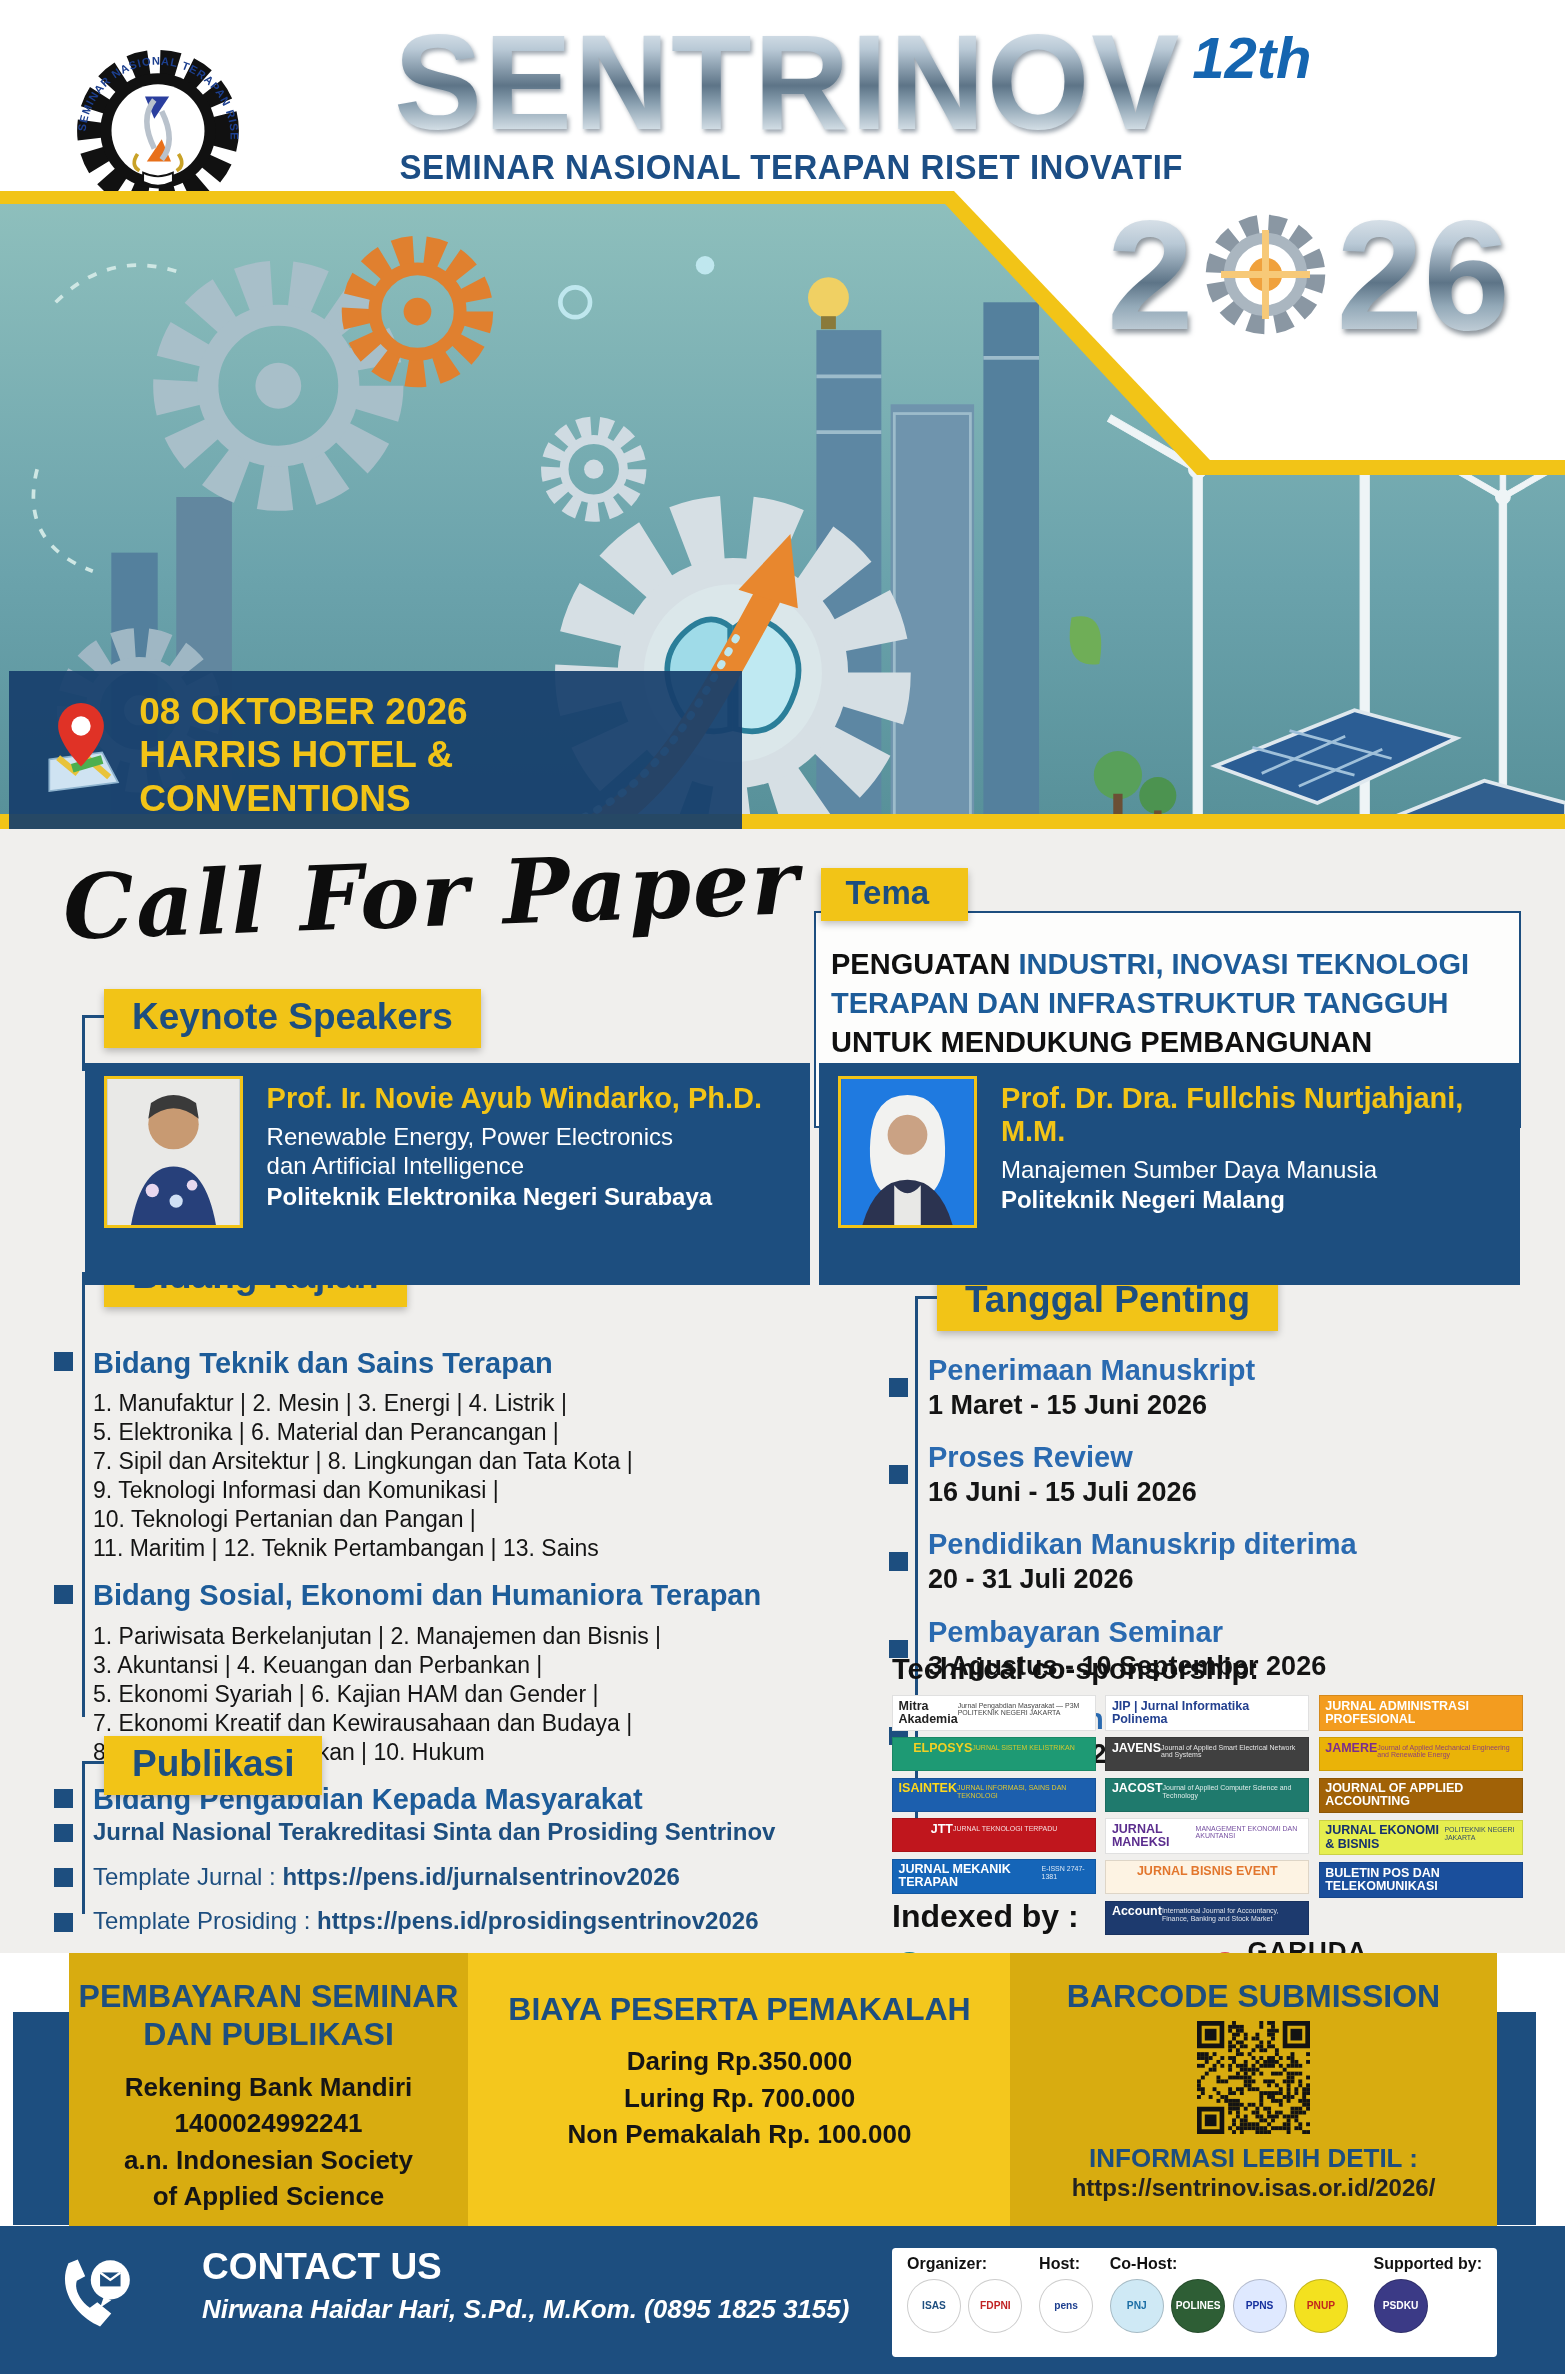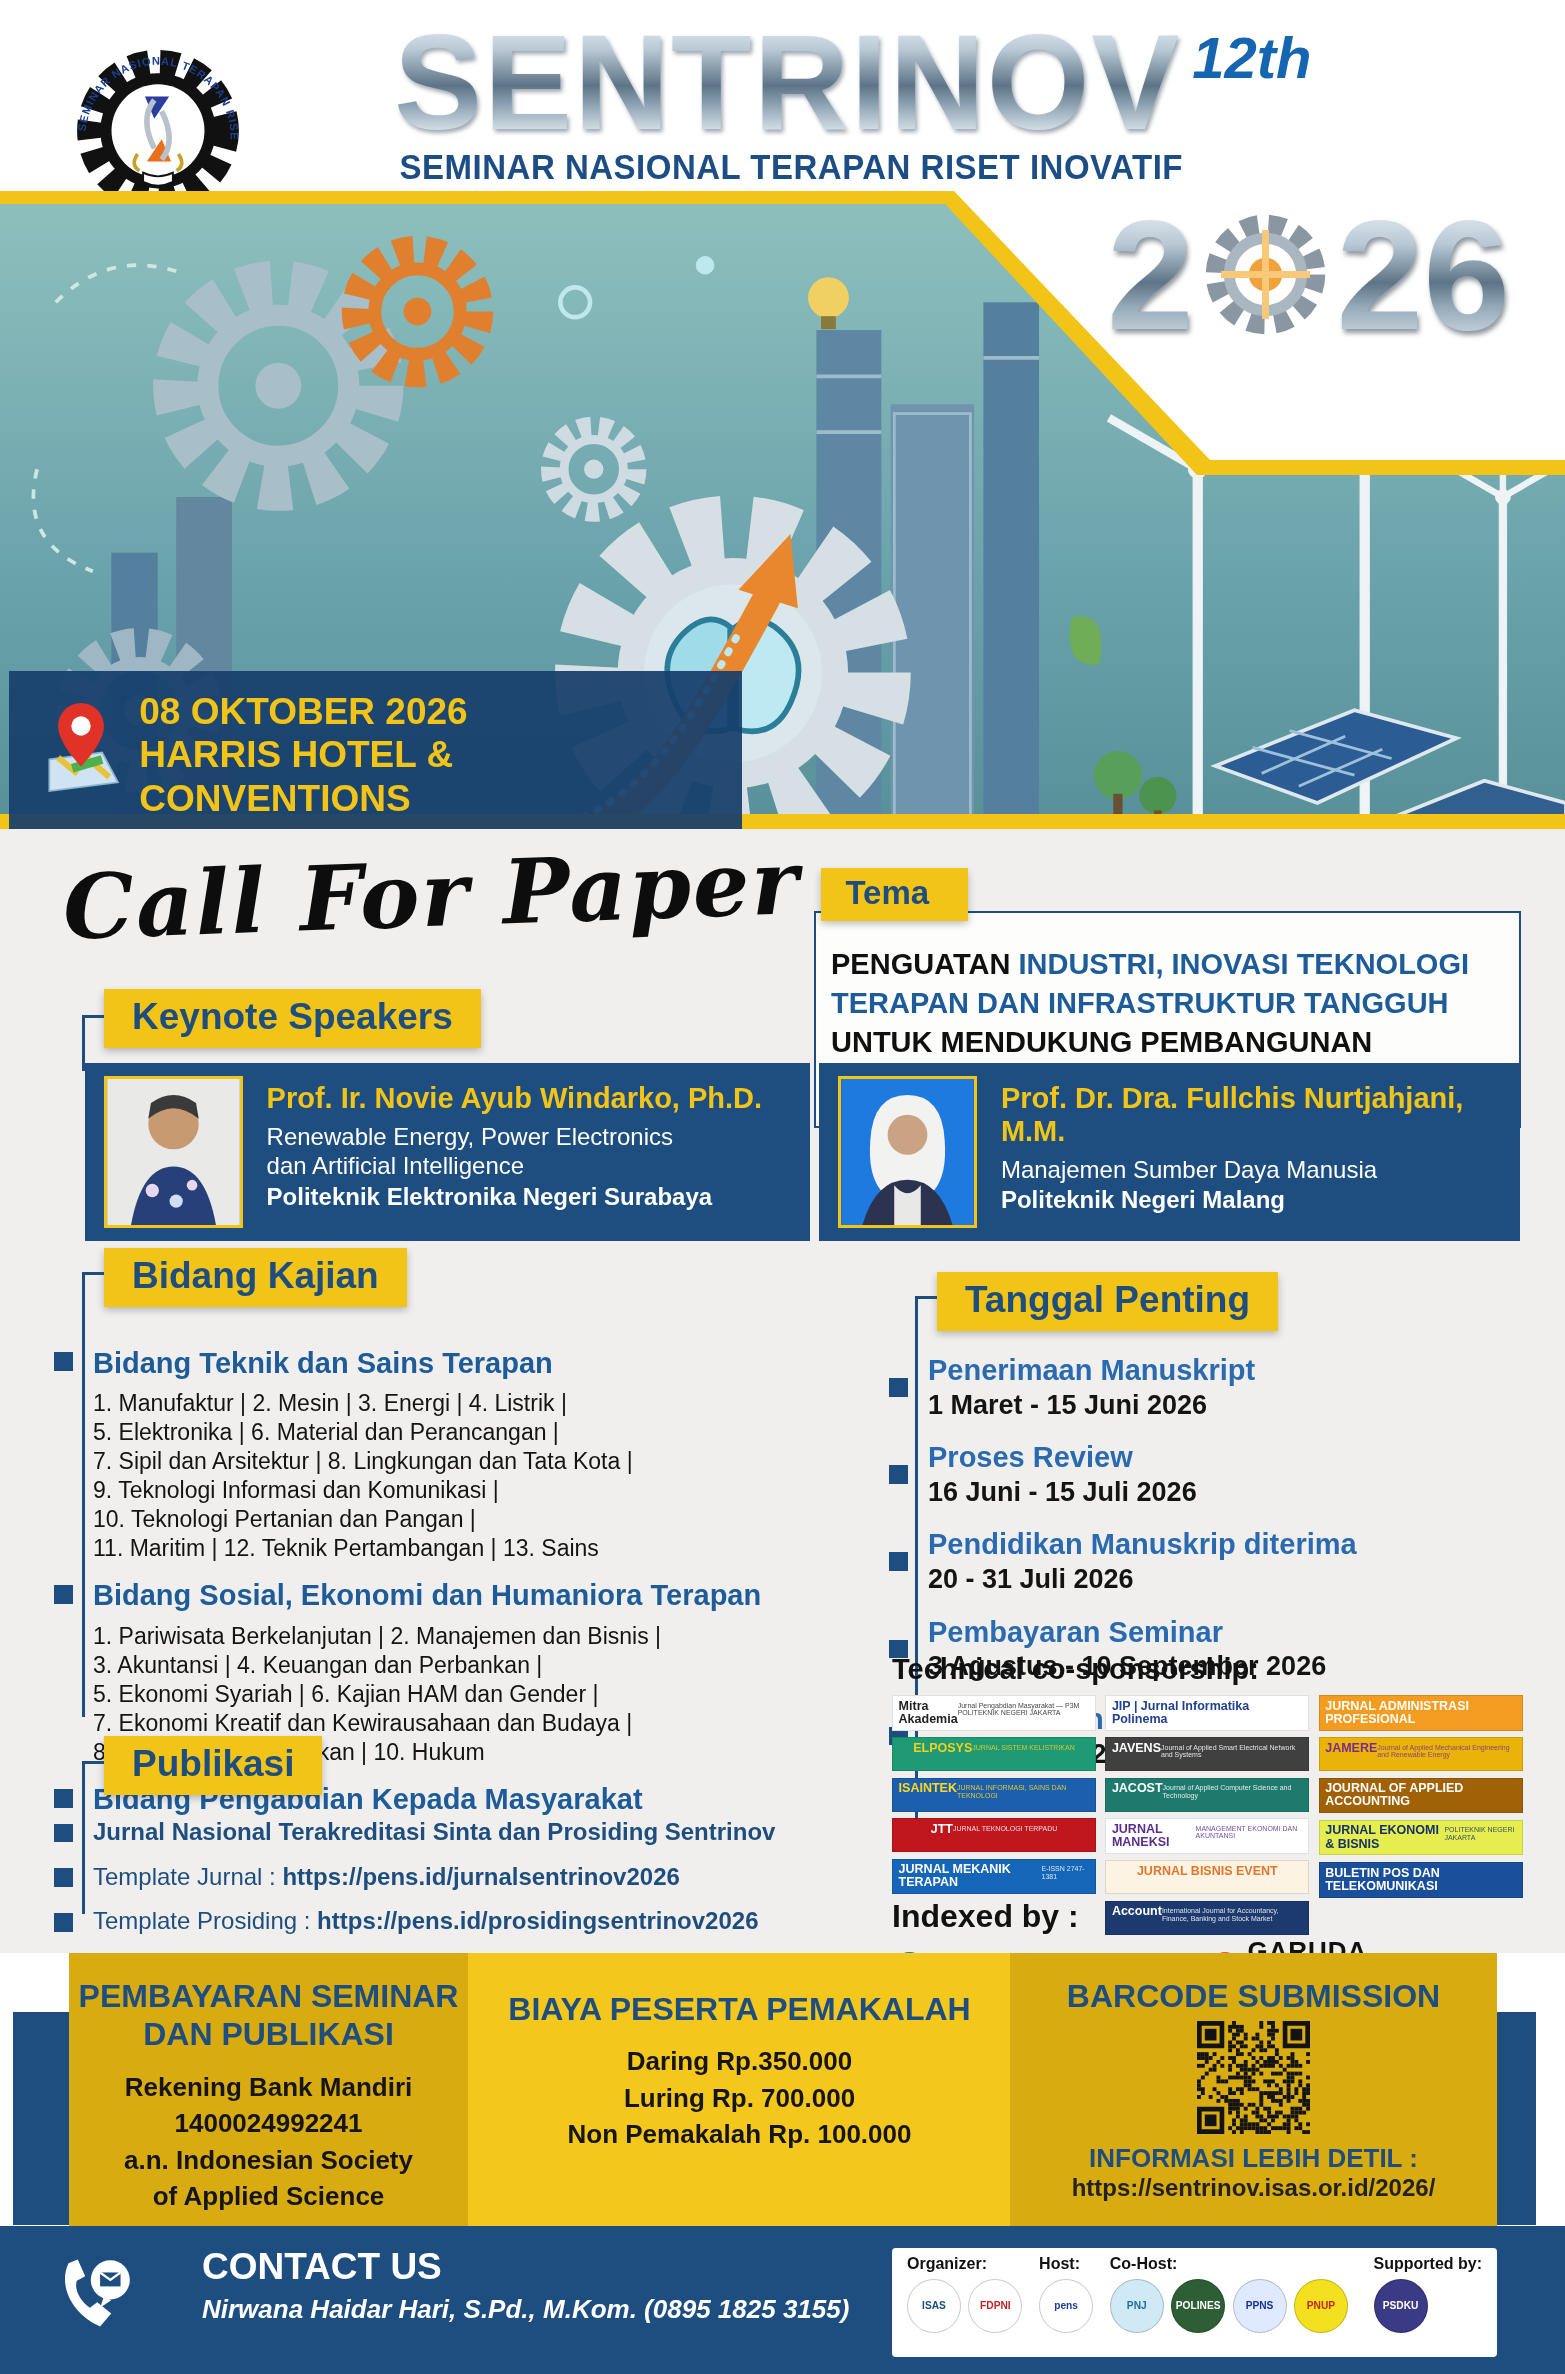--- a/index.html
+++ b/index.html
@@ -38,21 +38,21 @@
   .datebox .addr { font-size:30px; font-style:italic; font-weight:600; color:#fff; line-height:1.2; margin-top:5.6px; }
 
   
   .main { position:absolute; left:0; top:829px; width:1566px; height:1124px; background:#f0efed; }
   .cfp { position:absolute; left:63px; top:13px; font-family:"DejaVu Serif", serif; font-style:italic; font-weight:700;
     font-size:89px; color:#0d0d0d; transform:rotate(-2deg); letter-spacing:1.9px; }
   .ybox { background:#f2c417; color:#1d4e7f; font-weight:800; box-shadow:0 3.7px 7.4px rgba(0,0,0,.25); display:inline-block; }
   .keynote-box { position:absolute; left:104px; top:160px; font-size:37px; padding:7.4px 28px 9.3px; }
   .rail { position:absolute; background:#1d4e7f; }
   .speakers { position:absolute; left:85px; top:234px; width:1436px; display:flex; gap:9.3px; z-index:2;}
-  .spk { background:#1d4e7f; height:178px; display:flex; padding:13px 18.6px; gap:24px; }
+  .spk { background:#1d4e7f; height:222px; display:flex; padding:13px 18.6px; gap:24px; }
   .spk.left { width:725px; } .spk.right { width:701px; }
   .spk .photo { flex:0 0 139px; height:152px; border:3.7px solid #f2c417; position:relative; overflow:hidden; }
   .spk .photo svg { width:100%; height:100%; display:block; }
   .spk .info { padding-top:5.6px; }
   .spk .name { font-size:29px; font-weight:800; color:#f2c417; margin-bottom:7.4px; }
   .spk .fld { font-size:24px; color:#ffffff; line-height:1.22; }
   .spk .inst { font-size:24px; font-weight:700; color:#ffffff; line-height:1.3; }
 
   .bidang-box { position:absolute; left:104px; top:419px; font-size:37px; padding:7.4px 28px 9.3px; }
   .leftcol { position:absolute; left:93px; top:501px; width:742px; }

